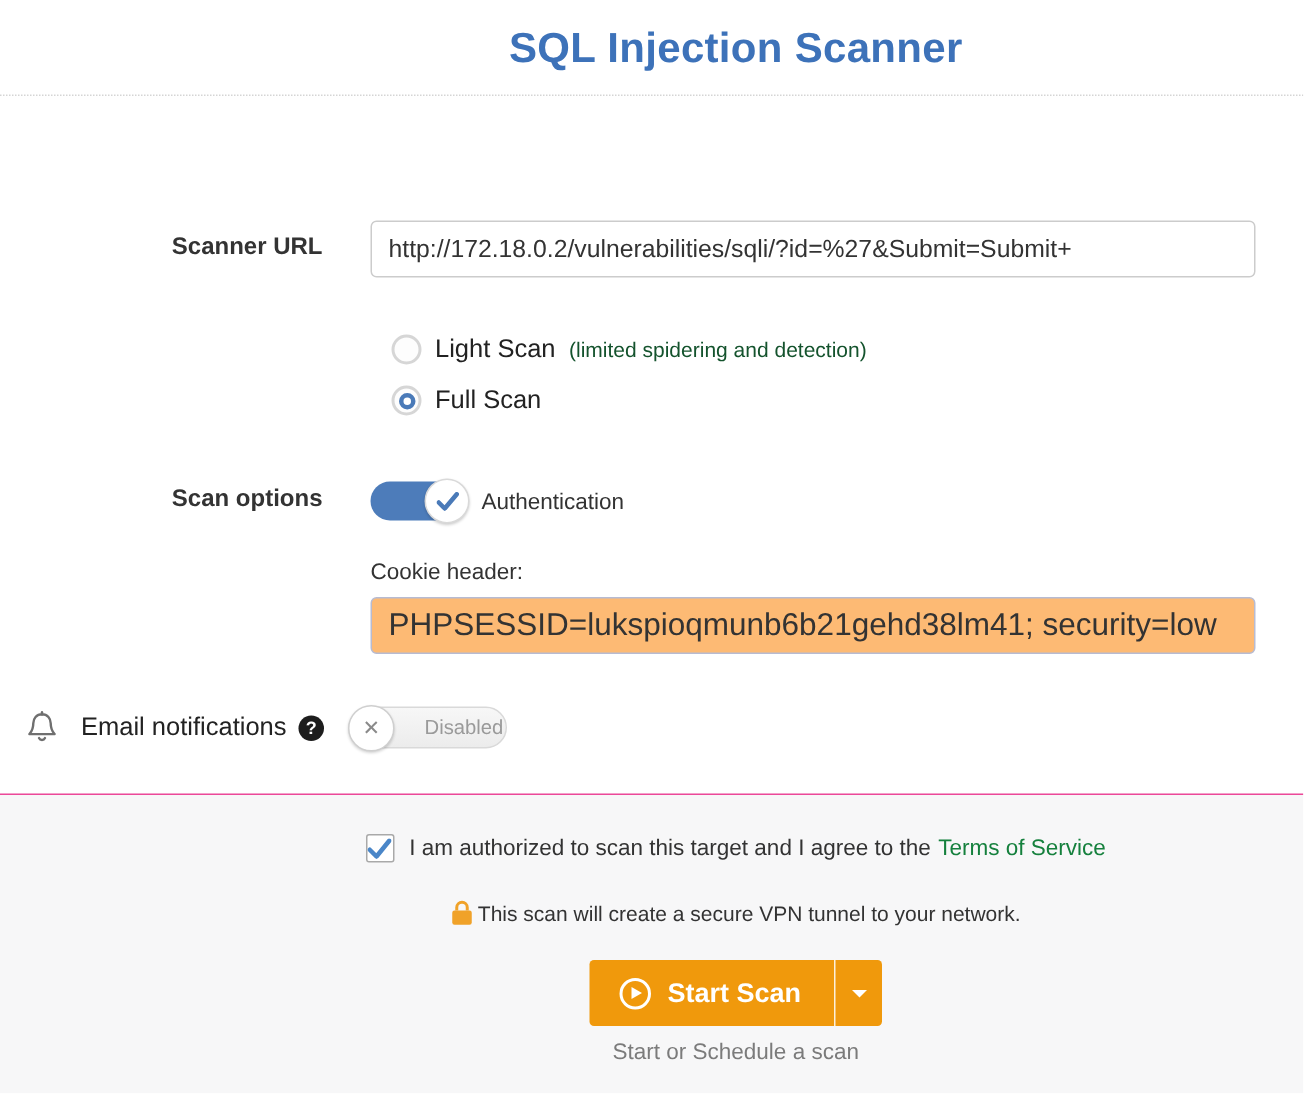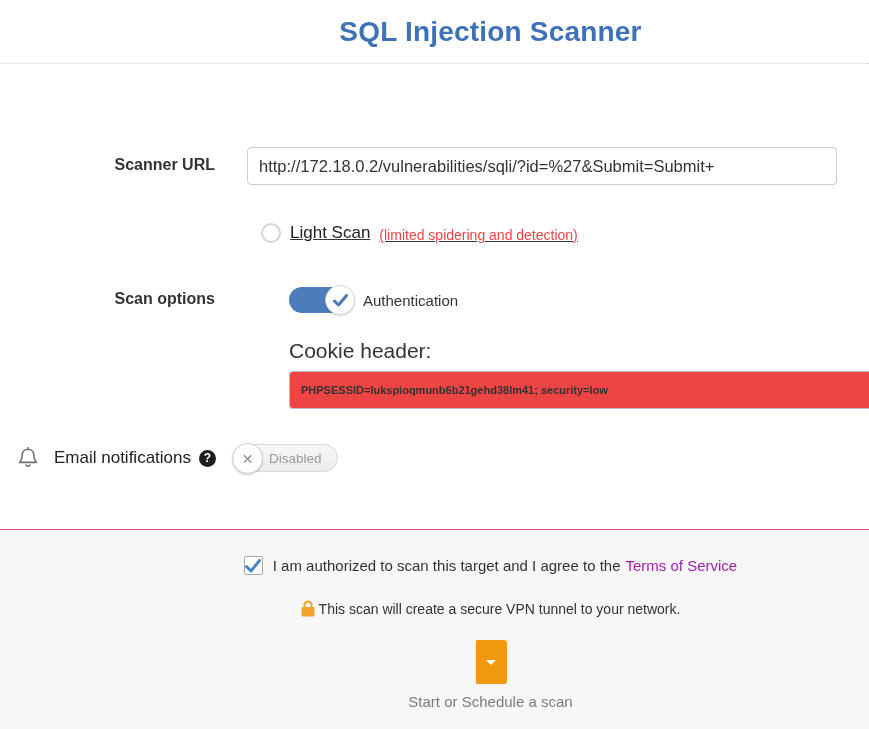--- a/index.html
+++ b/index.html
@@ -65,24 +65,23 @@
     color: #333;
     padding: 16px 11px;
     background: #fff;
     outline: none;
   }
 
   
   .radio-group { margin: 38px 0 0 14px; }
   .radio-row {
     display: flex;
-    align-items: flex-end;
+    align-items: flex-start;
     margin-bottom: 14px;
     cursor: default;
-    text-decoration: underline;
   }
   .radio-outer {
     width: 20px; height: 20px;
     border-radius: 50%;
     border: 2px solid #d6d6d6;
     background: #fdfdfd;
     display: flex; align-items: center; justify-content: center;
     flex: 0 0 20px;
   }
   .radio-outer.checked .radio-inner {
@@ -91,27 +90,27 @@
     border: 3px solid #4a7ab8;
     background: #fff;
   }
   .radio-label {
     font-size: 17px;
     color: #222;
     margin-left: 9px;
   }
   .radio-hint {
     font-size: 14px;
-    color: #ef4444;
+    color: #14532d;
     margin-left: 9px;
     padding-top: 2px;
   }
 
   
-  .scan-options-row { margin-top: 24px; gap: 42px; }
+  .scan-options-row { margin-top: 24px; }
   .toggle-line { display: flex; align-items: center; height: 30px; margin-top: 4px; }
 
   .toggle-on {
     position: relative;
     width: 62px; height: 26px;
     border-radius: 13px;
     background: #4d7cba;
     flex: 0 0 62px;
   }
   .toggle-on-text {
@@ -128,27 +127,26 @@
     right: -4px; top: -2px;
     width: 30px; height: 30px;
     border-radius: 50%;
     background: #fff;
     border: 1px solid #d9d9d9;
     box-shadow: 0 1px 2px rgba(0,0,0,0.2);
     display: flex; align-items: center; justify-content: center;
   }
   .auth-label { font-size: 15px; color: #333; margin-left: 12px; }
 
-  .cookie-label { font-size: 21px; color: #333; margin-top: 24px; }
+  .cookie-label { font-size: 15px; color: #333; margin-top: 24px; }
   .cookie-input {
     margin-top: 8px;
-    background: #ef4444;
+    background: #fdba74;
     border: 1px solid #b7bbd2;
-    font-size: 11px;
-    font-weight: bold;
+    font-size: 21px;
   }
 
   
   .email-row {
     display: flex;
     align-items: center;
     margin: 35px 0 0 18px;
   }
   .bell-icon { width: 20px; height: 22px; flex: 0 0 20px; }
   .email-label { font-size: 17px; color: #222; margin-left: 16px; }
@@ -179,21 +177,21 @@
     background: #fff;
     border: 1px solid #cfcfcf;
     box-shadow: 0 1px 2px rgba(0,0,0,0.18);
     display: flex; align-items: center; justify-content: center;
     color: #8a8a8a;
     font-size: 14px;
     font-weight: 700;
   }
   .toggle-off-text {
     position: absolute;
-    left: 34px; top: 50%;
+    left: 48px; top: 50%;
     transform: translateY(-50%);
     color: #9a9a9a;
     font-size: 13.5px;
   }
 
   
   .footer {
     position: absolute;
     left: 0; right: 0;
     top: 529px; bottom: 0;
@@ -212,21 +210,21 @@
   }
   .checkbox {
     width: 19px; height: 19px;
     border: 1px solid #a9a9a9;
     border-radius: 2px;
     background: #fff;
     display: inline-flex; align-items: center; justify-content: center;
     margin-right: 10px;
     flex: 0 0 19px;
   }
-  .terms-link { color: #a21caf; text-decoration: none; margin-left: 5px; cursor: pointer; }
+  .terms-link { color: #15803d; text-decoration: none; margin-left: 5px; cursor: pointer; }
 
   .vpn-row {
     margin-top: 25px;
     display: flex;
     align-items: center;
     justify-content: center;
     font-size: 14px;
     color: #333;
   }
   .lock-icon { margin-right: 4px; width: 14px; height: 17px; }
@@ -299,20 +297,26 @@
     <div class="form-row">
       <div class="label-col"></div>
       <div class="content-col">
         <div class="radio-group">
           <div class="radio-row">
             <span class="radio-outer">
                 <span class="radio-inner"></span>
               </span>
             <span class="radio-label">Light Scan</span>
             <span class="radio-hint">(limited spidering and detection)</span>
+          </div>
+          <div class="radio-row">
+            <span class="radio-outer checked">
+                <span class="radio-inner"></span>
+              </span>
+            <span class="radio-label">Full Scan</span>
           </div>
         </div>
       </div>
     </div>
 
     <div class="form-row scan-options-row">
       <div class="label-col">Scan options</div>
       <div class="content-col">
         <div class="toggle-line">
           <div class="toggle-on">
@@ -364,20 +368,24 @@
       <div class="vpn-row">
         <svg class="lock-icon" viewBox="0 0 14 17">
           <rect x="0.5" y="7" width="13" height="9.5" rx="1.5" fill="#f0a229"></rect>
           <path d="M3.5 7 V5 a3.5 3.5 0 0 1 7 0 V7" fill="none" stroke="#f0a229" stroke-width="2"></path>
         </svg>
         <span>This scan will create a secure VPN tunnel to your network.</span>
       </div>
 
       <div class="start-btn-wrap">
         <button class="start-btn">
+          <span class="start-btn-main">
+            <span class="play-icon"></span>
+            <span class="start-btn-label">Start Scan</span>
+          </span>
           <span class="start-btn-divider"></span>
           <span class="start-btn-caret">
             <span class="caret-down-icon"></span>
           </span>
         </button>
       </div>
 
       <div class="start-hint">Start or Schedule a scan</div>
     </div>
   </div>

